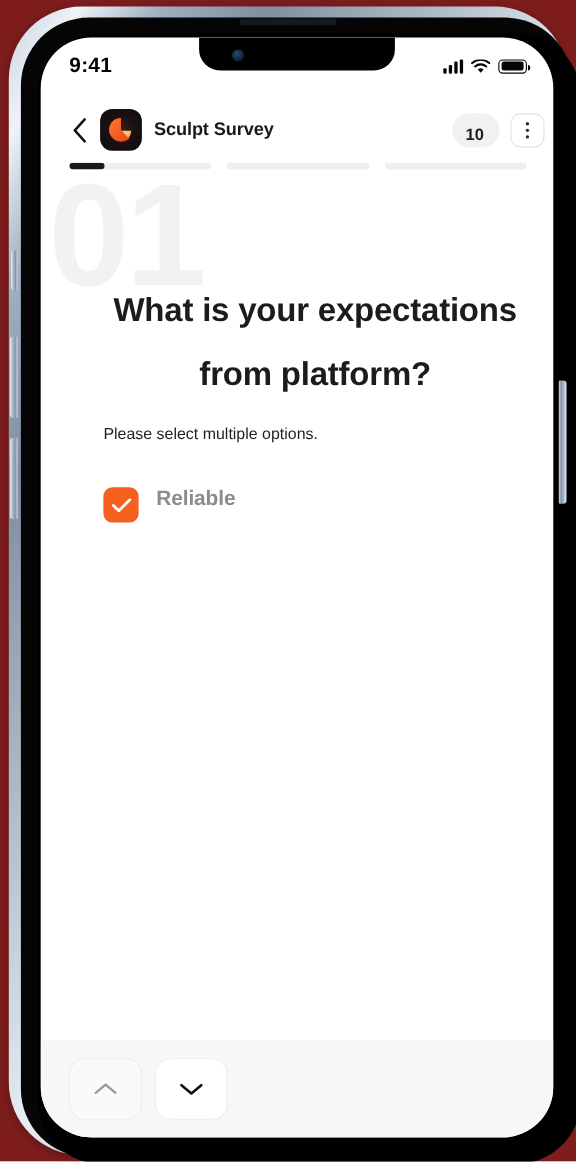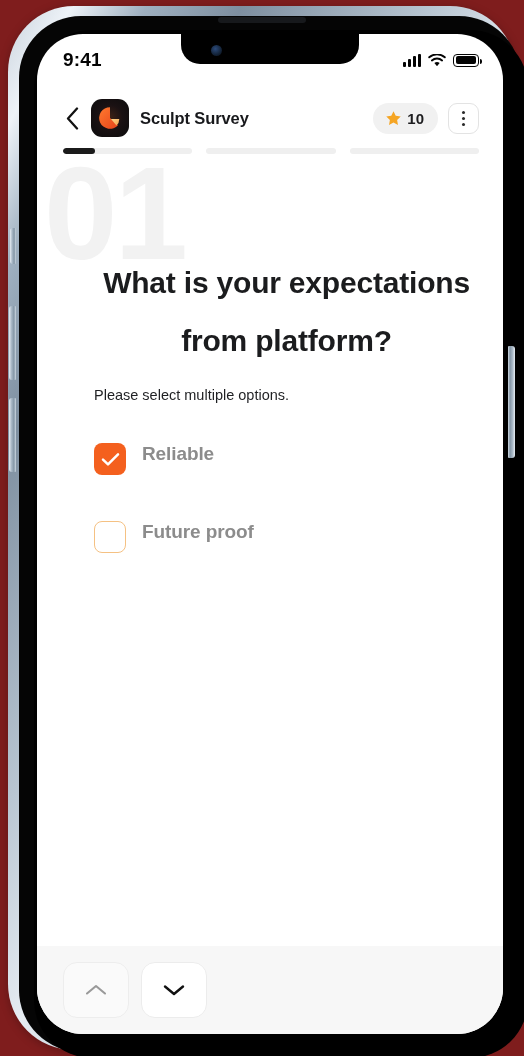--- a/index.html
+++ b/index.html
@@ -144,21 +144,21 @@
     position: absolute; right: -4px; top: 4px;
     width: 2px; height: 5px;
     background: #040404; border-radius: 0 2px 2px 0;
   }
   .battery .fill { width: 100%; height: 100%; background: #040404; border-radius: 2px; }
 
   
   .app-header {
     display: flex;
     align-items: center;
-    padding: 10px 24px 0 22px;
+    padding: 10px 8px 0 22px;
     height: 54px;
   }
   .back-btn {
     width: 26px; height: 30px;
     display: flex; align-items: center; justify-content: center;
     cursor: pointer;
     flex: 0 0 auto;
   }
   .back-btn svg { display: block; }
 
@@ -183,20 +183,21 @@
     margin-left: auto;
     display: flex; align-items: center; gap: 10px;
   }
   .score-pill {
     display: flex; align-items: center; gap: 5px;
     background: #f1f1f1;
     border-radius: 16px;
     padding: 6px 14px 6px 12px;
     height: 31px;
     cursor: pointer;
+    flex-direction: column;
   }
   .score-val {
     font-size: 15px; font-weight: 600; color: #1d1d1f;
   }
   .menu-btn {
     width: 31px; height: 31px;
     border: 1px solid #e3e3e3;
     border-radius: 9px;
     background: #ffffff;
     display: flex; flex-direction: column;
@@ -420,24 +421,20 @@
 
         <div class="options" id="options-list">
             <div class="option">
               <div class="cbox on">
                 <svg width="19" height="15" viewBox="0 0 19 15">
                   <path d="M2 7.6 7 12.4 17 2.4" stroke="#ffffff" stroke-width="2.5" fill="none" stroke-linecap="round" stroke-linejoin="round"></path>
                 </svg>
               </div>
               <div class="opt-label">Reliable</div>
             </div>
-            <div class="option">
-              <div class="cbox off"></div>
-              <div class="opt-label">Future proof</div>
-            </div>
           </div>
       </div>
 
       <div class="bottom-bar">
         <div class="nav-btn prev">
           <svg width="26" height="16" viewBox="0 0 26 16">
             <path d="M4 11.5 13 4l9 7.5" stroke="#9a9a9a" stroke-width="2.1" fill="none" stroke-linecap="round" stroke-linejoin="round"></path>
           </svg>
         </div>
         <div class="nav-btn next">

